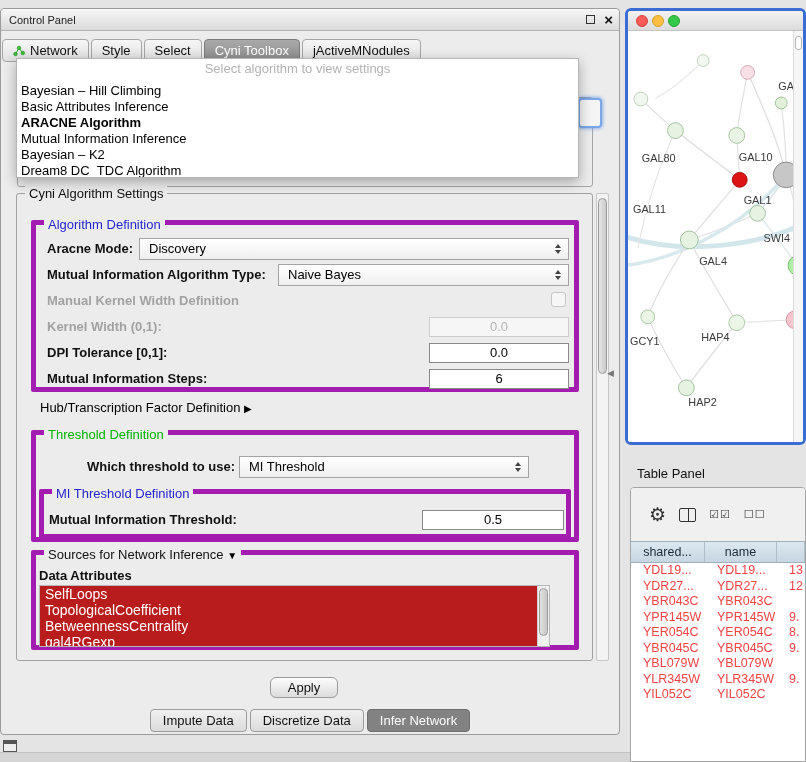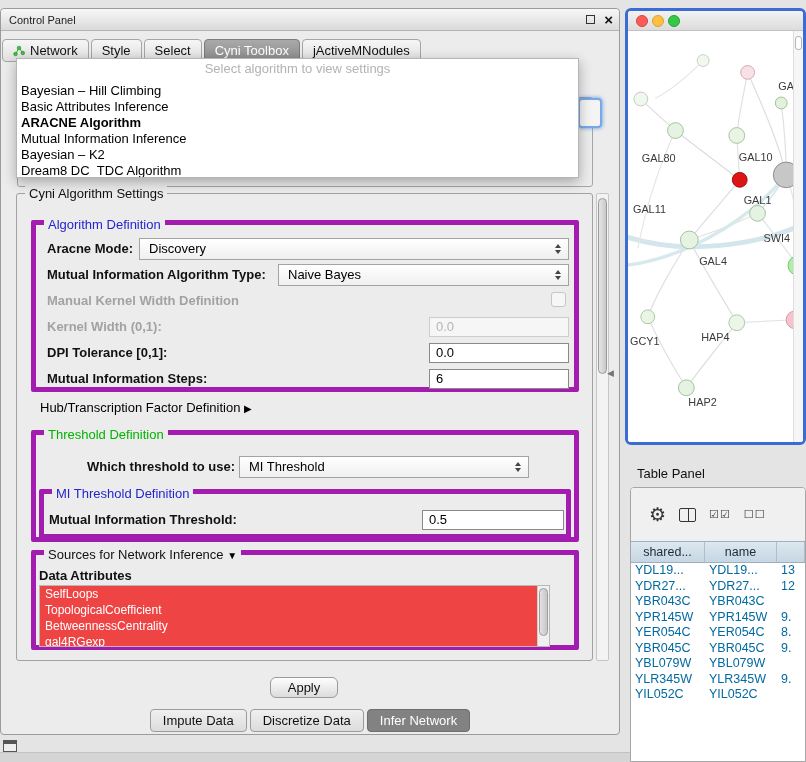--- a/index.html
+++ b/index.html
@@ -36,28 +36,28 @@
   .t-blue{color:#2525cf}
   .t-green{color:#00b400}
   .lbl{position:absolute;font-size:13px;font-weight:bold;color:#111;white-space:nowrap}
   .lbl.dis{color:#a2a2a2}
   .combo{position:absolute;height:22px;background:linear-gradient(#ffffff,#efefef);border:1px solid #a3a3a3;border-radius:0}
   .combo-val{position:absolute;left:9px;top:0;line-height:20px;font-size:13px;color:#000;white-space:nowrap}
   .combo-arrows{position:absolute;right:7px;top:50%;transform:translateY(-50%);display:flex;flex-direction:column;gap:2px}
   .combo-arrows i{display:block;width:0;height:0;border-left:3.5px solid transparent;border-right:3.5px solid transparent}
   .combo-arrows i.up{border-bottom:4.5px solid #444}
   .combo-arrows i.dn{border-top:4.5px solid #444}
-  .field{position:absolute;height:20px;line-height:18px;background:#fff;border:1px solid #8a8a8a;font-size:13px;text-align:left;padding:0 6px;color:#000}
+  .field{position:absolute;height:20px;line-height:18px;background:#fff;border:1px solid #8a8a8a;font-size:13px;text-align:center;padding:0 6px;color:#000}
   .field.dis{background:#f6f6f6;border-color:#cdcdcd;color:#b5b5b5}
   .cbox{position:absolute;width:15px;height:15px;background:#f6f6f6;border:1px solid #c6c6c6;border-radius:3px}
   .tri{font-size:10px;color:#000}
   .hubrow{position:absolute;left:23px;top:206px;font-size:13px;color:#000;white-space:nowrap}
   .srcs-title{white-space:nowrap}
   .src-list{position:absolute;left:22px;top:391px;width:511px;height:62px;background:#fff;border:1px solid #b8b8b8;overflow:hidden}
-  .src-item{height:16px;line-height:16px;padding-left:5px;font-size:12px;background:#ef4444;color:#fff;width:calc(100% - 12px);white-space:nowrap}
+  .src-item{height:16px;line-height:16px;padding-left:5px;font-size:14px;background:#b91c1c;color:#fff;width:calc(100% - 12px);white-space:nowrap}
   .src-scroll{position:absolute;right:0;top:0;bottom:0;width:12px;background:#f0f0f0;border-left:1px solid #cfcfcf}
   .src-thumb{position:absolute;left:1px;right:1px;top:2px;height:48px;background:linear-gradient(90deg,#e2e2e2,#c6c6c6);border:1px solid #9d9d9d;border-radius:5px}
 
   
   .vscroll{position:absolute;left:595px;top:184px;width:13px;height:468px;background:#f3f3f3;border:1px solid #c6c6c6;border-radius:2px}
   .vthumb{position:absolute;left:1px;right:1px;top:4px;height:176px;background:linear-gradient(90deg,#e6e6e6,#c9c9c9);border:1px solid #9a9a9a;border-radius:5px}
 
   .applybtn{position:absolute;left:269px;top:668px;width:68px;height:21px;line-height:19px;text-align:center;background:linear-gradient(#fdfdfd,#dcdcdc);border:1px solid #9a9a9a;border-radius:6px;font-size:13px}
   .bottom-tabbar{position:absolute;left:0;right:0;top:700px;display:flex;justify-content:center;gap:3px}
   .btab{padding:3px 12px;font-size:13px;background:linear-gradient(#f0f0f0,#dcdcdc);border:1px solid #9c9c9c;border-radius:4px;color:#111;white-space:nowrap}
@@ -82,21 +82,21 @@
   .tablewin{position:absolute;left:630px;top:487px;width:176px;height:275px;background:#fff;border:1px solid #a5a5a5;border-radius:4px 4px 0 0;z-index:2;overflow:hidden}
   .tb-toolbar{position:absolute;left:0;top:0;right:0;height:53px;background:#f0f0f0;display:flex;align-items:center;gap:13px;padding-left:18px}
   .gear{font-size:19px;color:#333;line-height:1}
   .colicon{width:17px;height:14px;border:1.6px solid #333;border-radius:2px;position:relative}
   .colicon::after{content:"";position:absolute;left:50%;top:0;bottom:0;width:1.6px;background:#333}
   .pair{font-size:11px;color:#333;letter-spacing:1px;white-space:nowrap}
   .thead{position:absolute;left:0;top:53px;right:0;height:22px;display:flex;background:linear-gradient(#dde8f0,#c6d6e2);border-top:1px solid #9fb0bd;border-bottom:1px solid #9fb0bd}
   .th{font-size:12.5px;color:#1c2b38;line-height:20px;text-align:center;border-right:1px solid #aebecb;overflow:hidden;white-space:nowrap}
   .tbody{position:absolute;left:0;top:75px;right:0;bottom:0;background:#fff;overflow:hidden}
   .tr{display:flex;height:15.5px}
-  .td{font-size:12.5px;line-height:15.5px;padding-left:4px;overflow:hidden;white-space:nowrap;color:#0369a1}
+  .td{font-size:12.5px;line-height:15.5px;padding-left:12px;overflow:hidden;white-space:nowrap;color:#ef4444}
   .c1{width:74px}.c2{width:72px}.c3{flex:1}
 
   
   .footer{position:absolute;left:0;top:752px;width:806px;height:10px;background:#d5d5d5;border-top:1px solid #c2c2c2;z-index:1}
   .mini-win{position:absolute;left:3px;top:740px;width:14px;height:12px;border:1.6px solid #555;border-top:4px solid #555;background:#eee;z-index:3}
 </style>
 </head>
 <body>
 
 <div class="stage">

